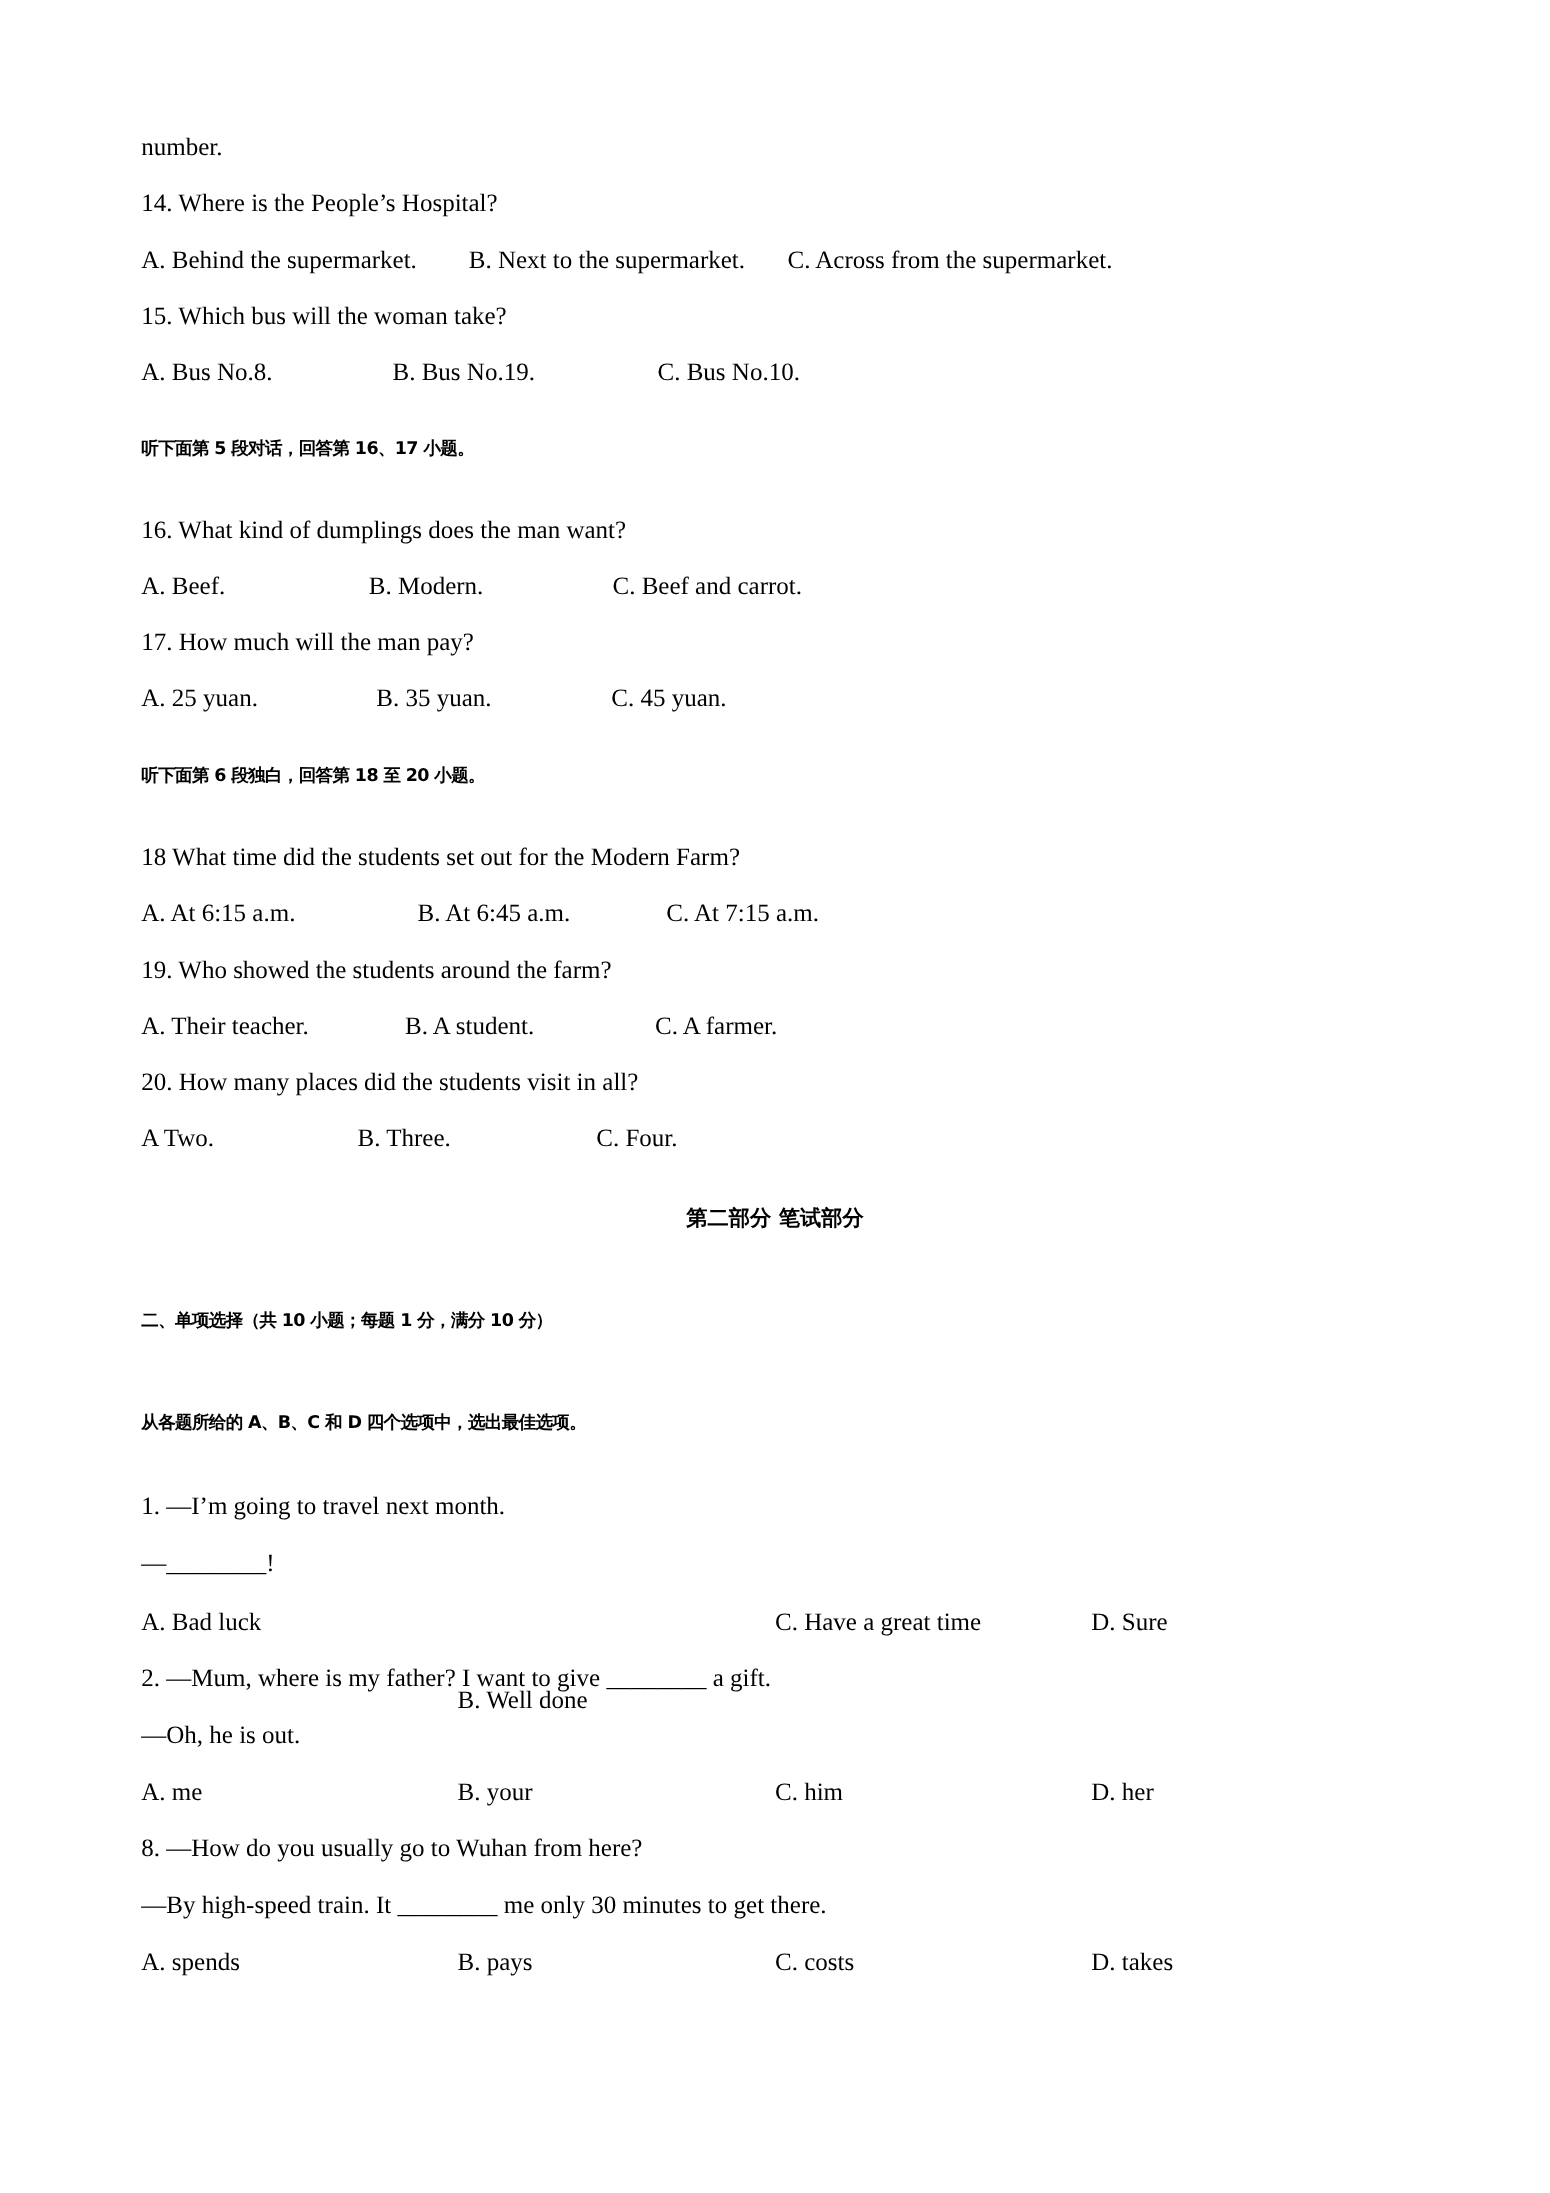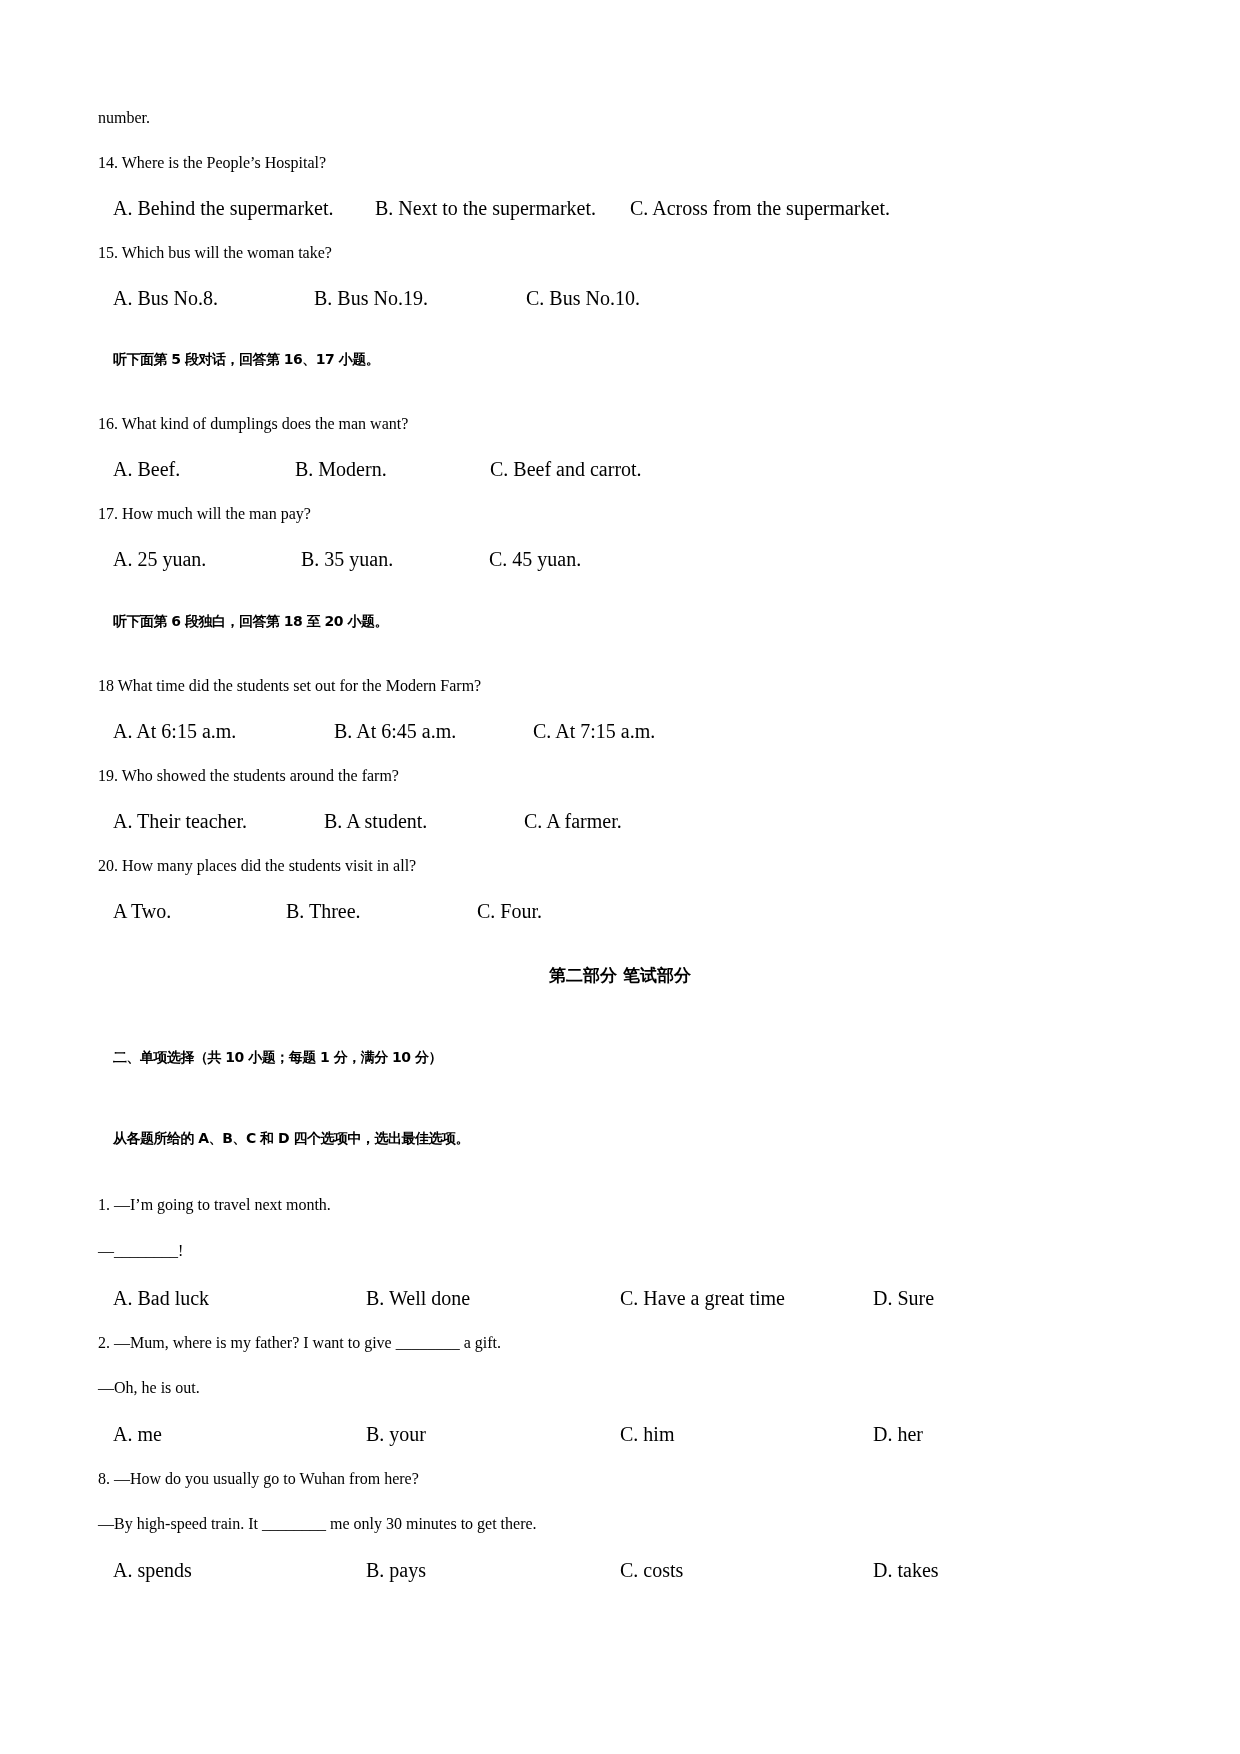--- a/index.html
+++ b/index.html
@@ -1,18 +1,18 @@
 <!DOCTYPE html>
 <html><head>
 <meta charset="utf-8">
 <style>
   html, body { margin: 0; padding: 0; background: #ffffff; }
   body { width: 1240px; height: 1754px; position: relative; overflow: hidden;
          font-family: "Liberation Serif", "DejaVu Serif", serif; color: #000; }
-  .line { position: absolute; left: 98px; font-size: 16px; line-height: 24px; white-space: pre; }
+  .line { position: absolute; left: 113px; font-size: 20px; line-height: 24px; white-space: pre; }
   .heading { position: absolute; left: 113px; font-family: "DejaVu Sans", "Liberation Sans", sans-serif;
              font-weight: bold; font-size: 14px; line-height: 28px; white-space: pre; letter-spacing: -0.5px; }
   .opt { position: absolute; font-size: 20px; line-height: 24px; white-space: pre; text-align: center; }
   .center-head { position: absolute; left: 0; width: 1240px; text-align: center; padding-left: 0;
                  font-family: "DejaVu Sans", "Liberation Sans", sans-serif; font-weight: bold; font-size: 17px; line-height: 28px; }
   .footer { position: absolute; left: 0; width: 1044px; text-align: center; top: 1726px;
             font-family: "DejaVu Sans", "Liberation Sans", sans-serif; font-size: 20px; line-height: 24px; margin-top: 32px; }
 </style>
 </head>
 <body>
@@ -60,21 +60,21 @@
   <div class="opt" style="top:899px;left:286px">B. Three.</div>
   <div class="opt" style="top:899px;left:477px">C. Four.</div>
 
   <div class="center-head" style="top:961px;left:0">第二部分  笔试部分</div>
   <div class="heading" style="top:1043px">二、单项选择（共 10 小题；每题 1 分，满分 10 分）</div>
   <div class="heading" style="top:1124px">从各题所给的 A、B、C 和 D 四个选项中，选出最佳选项。</div>
 
   <div class="line" style="top:1193px">1. —I’m going to travel next month.</div>
   <div class="line" style="top:1239px">—________!</div>
   <div class="opt" style="top:1286px;left:113px">A. Bad luck</div>
-  <div class="opt" style="top:1286px;left:366px">B. Well done</div>
+  <div class="opt" style="top:1348px;left:366px">B. Well done</div>
   <div class="opt" style="top:1286px;left:620px">C. Have a great time</div>
   <div class="opt" style="top:1286px;left:873px">D. Sure</div>
 
   <div class="line" style="top:1331px">2. —Mum, where is my father? I want to give ________ a gift.</div>
   <div class="line" style="top:1376px">—Oh, he is out.</div>
   <div class="opt" style="top:1422px;left:113px">A. me</div>
   <div class="opt" style="top:1422px;left:366px">B. your</div>
   <div class="opt" style="top:1422px;left:620px">C. him</div>
   <div class="opt" style="top:1422px;left:873px">D. her</div>
 

